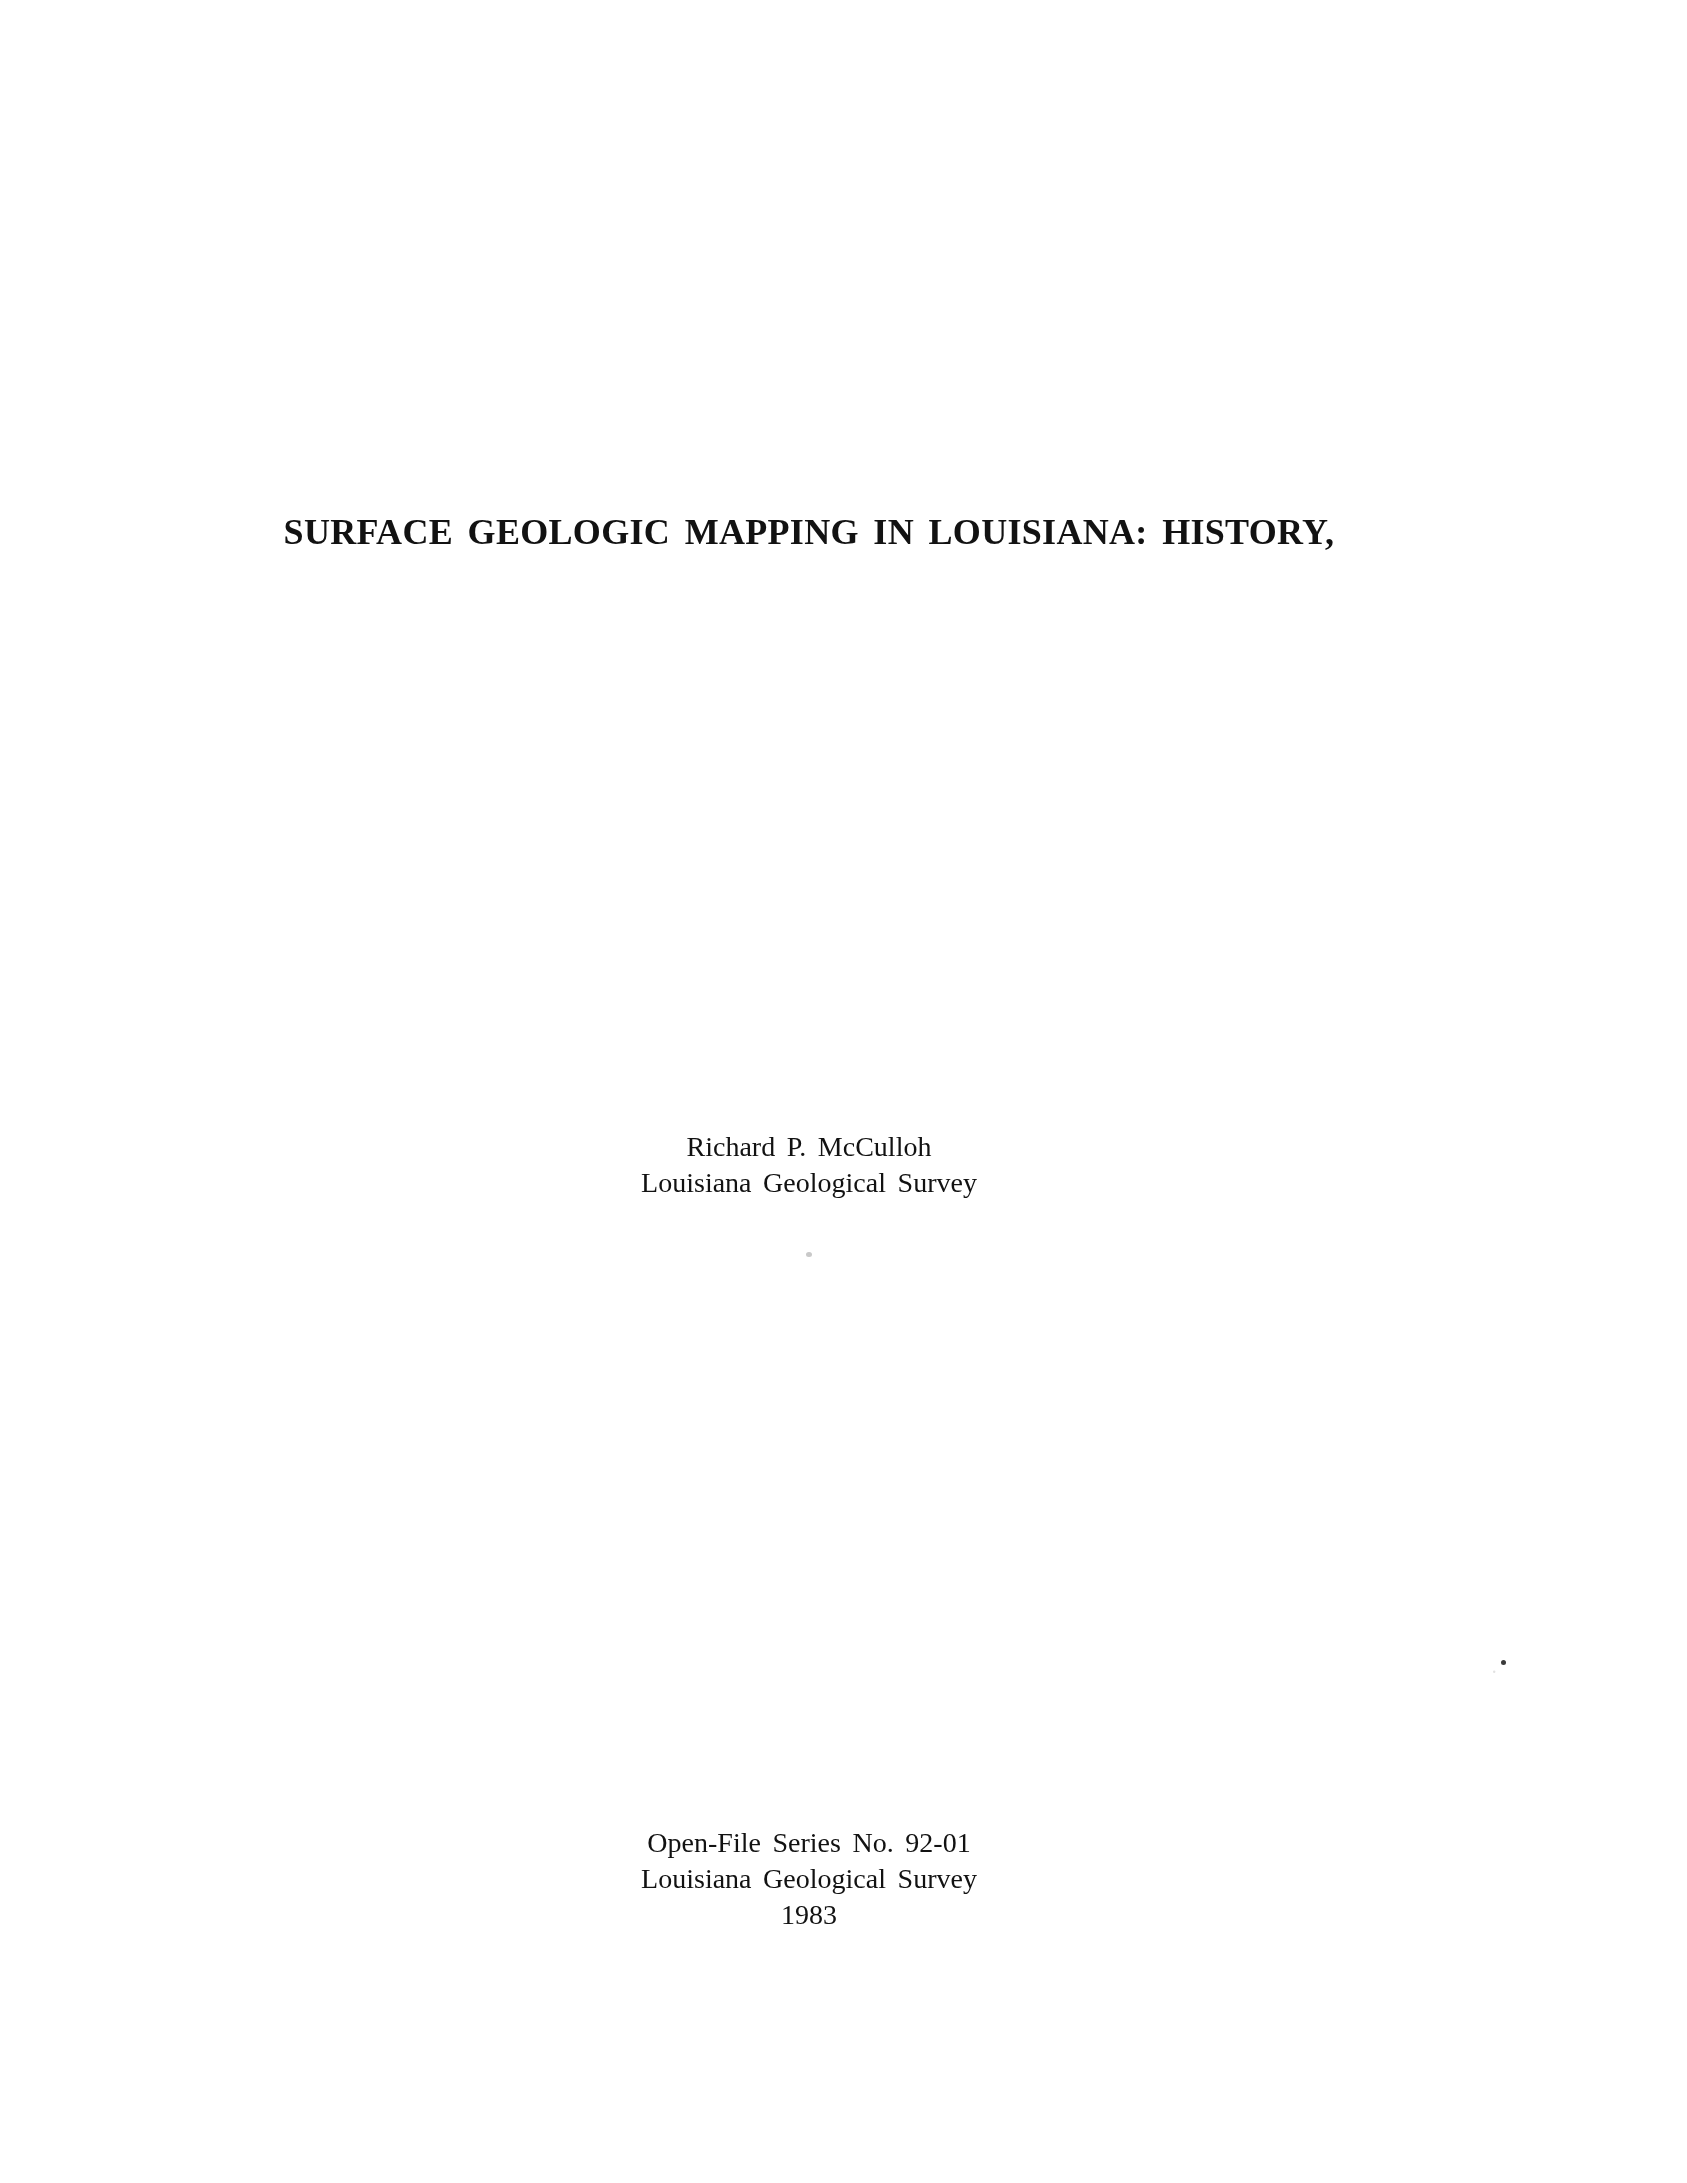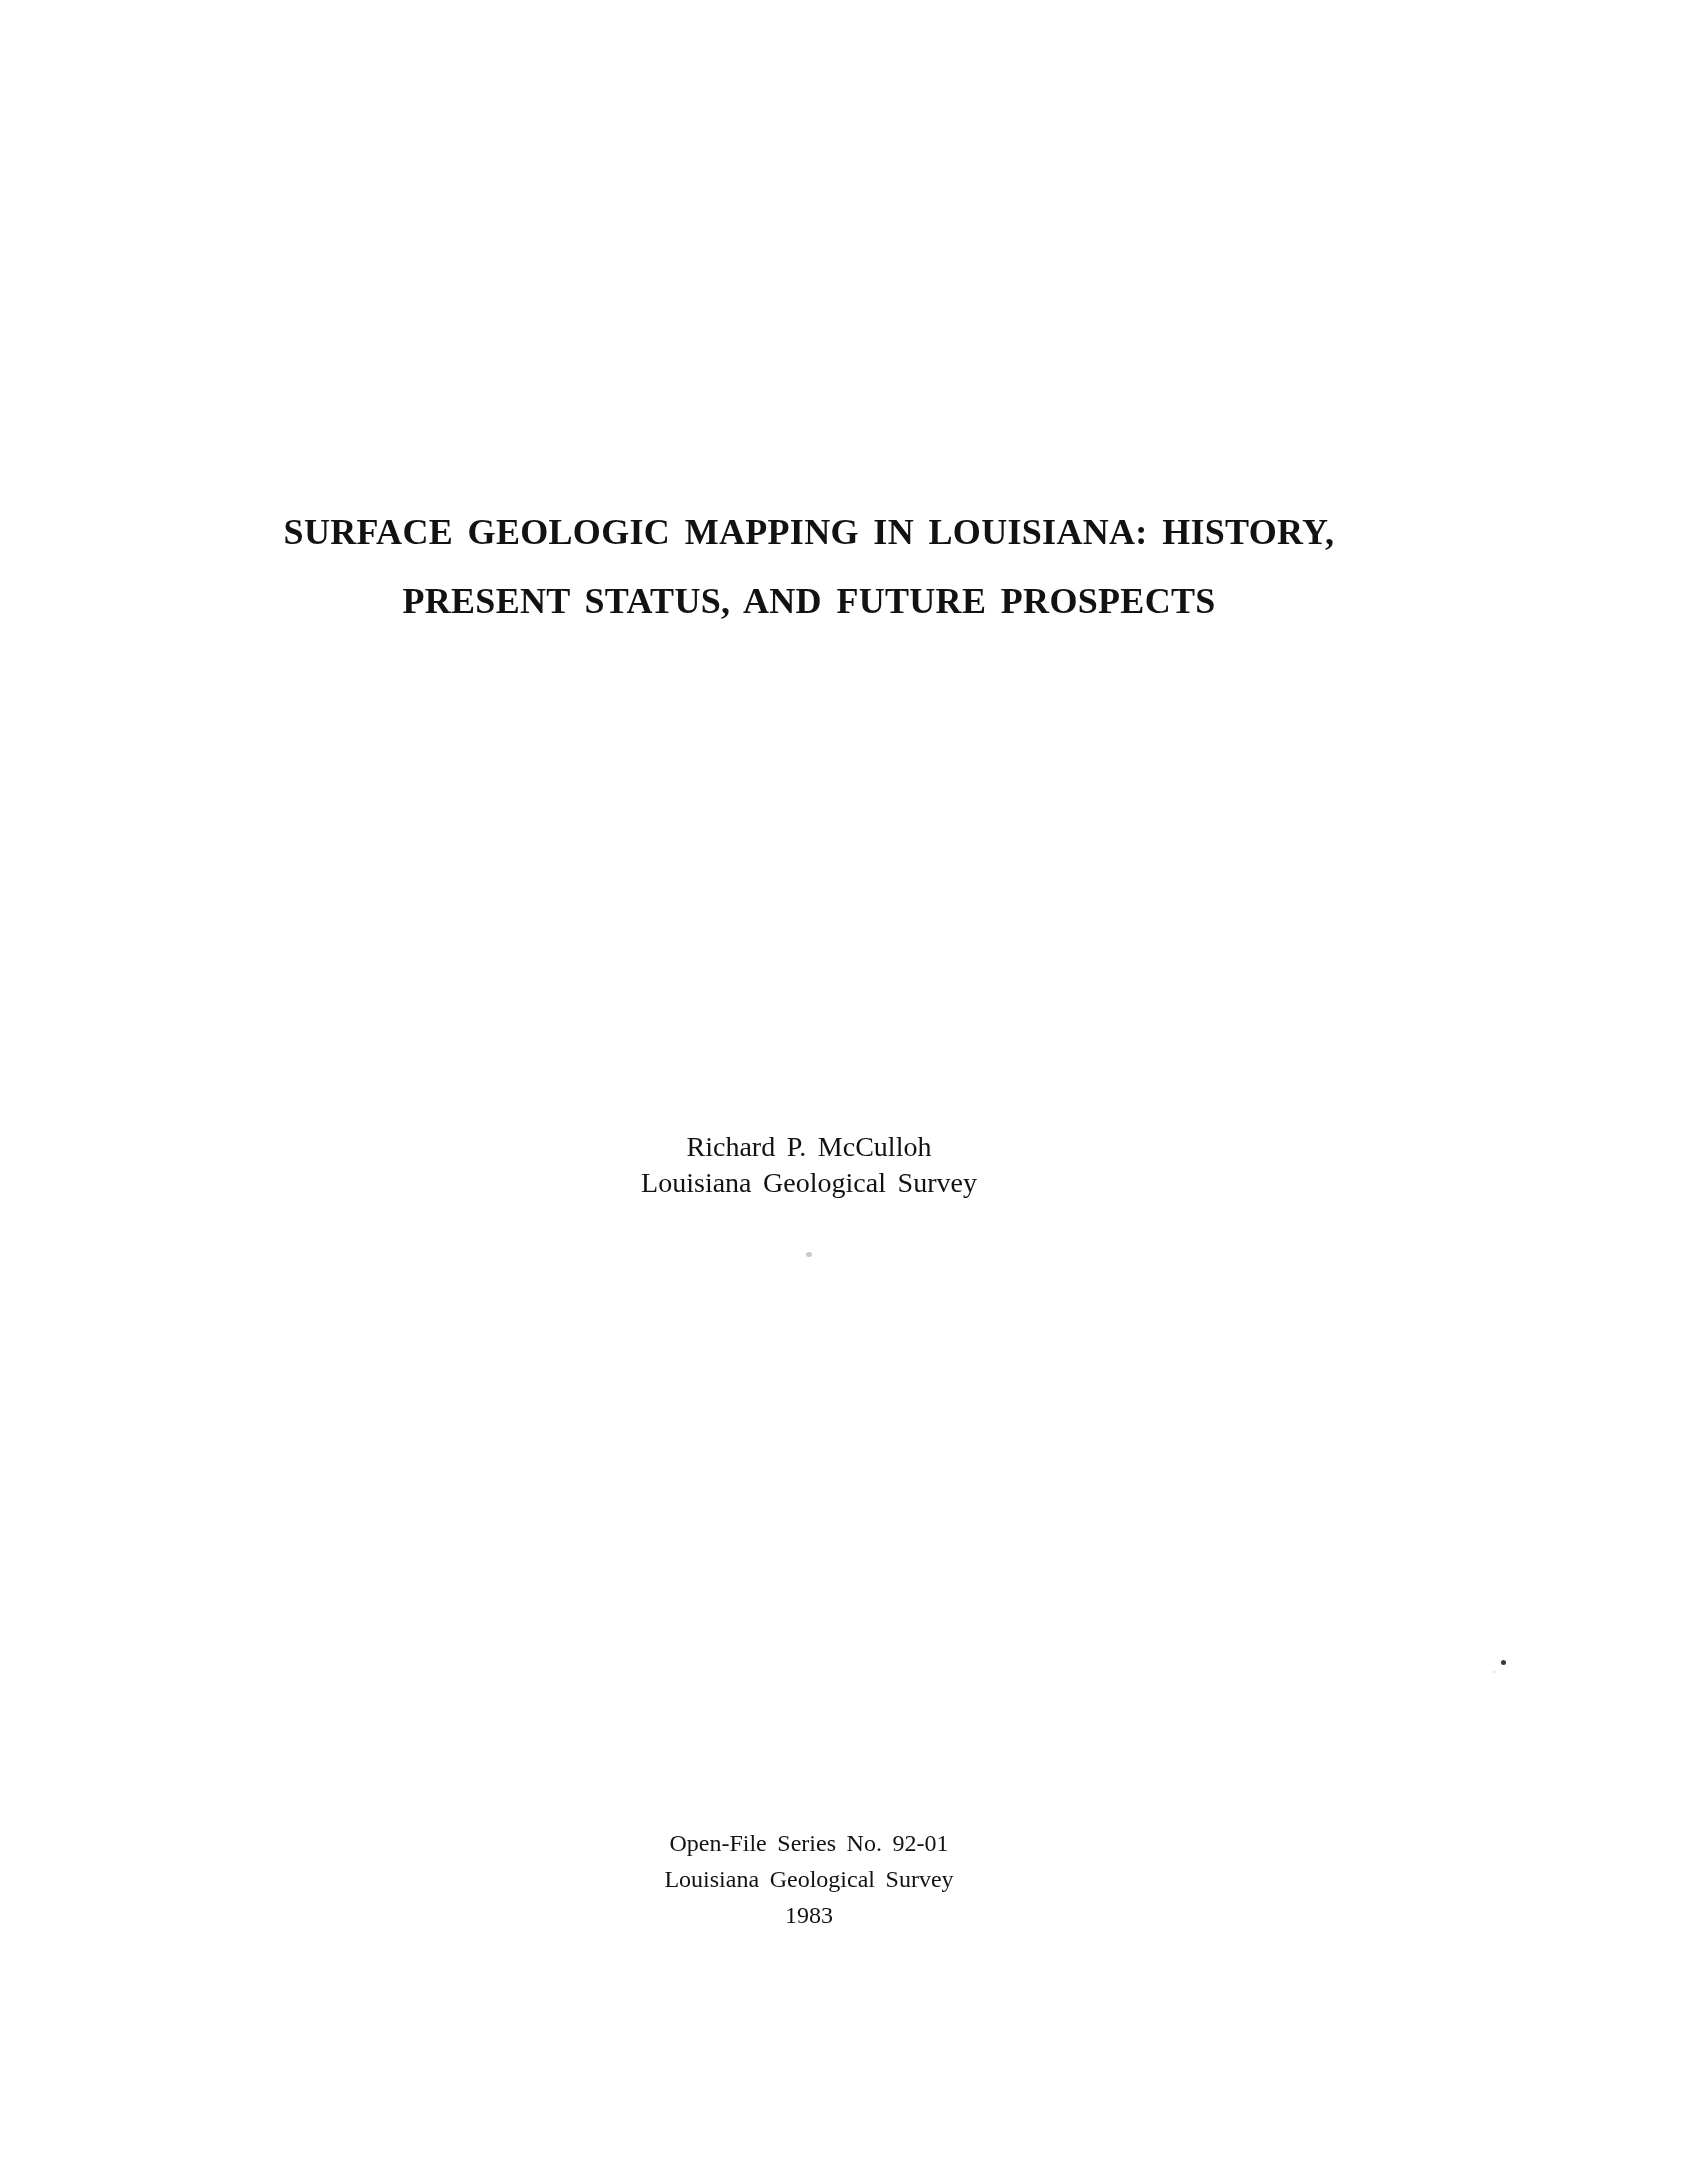--- a/index.html
+++ b/index.html
@@ -33,21 +33,21 @@
   }
   .author-block {
     top: 1129px;
     font-size: 28px;
     font-weight: 400;
     line-height: 36px;
     word-spacing: 4.6px;
   }
   .imprint-block {
     top: 1825px;
-    font-size: 24px;
+    font-size: 28px;
     font-weight: 400;
     line-height: 36px;
     word-spacing: 4.6px;
   }
   .line { display: block; }
   
   .artifact {
     position: absolute;
     border-radius: 50%;
   }
@@ -67,21 +67,20 @@
     box-shadow: -9.3px 9.3px 0 -1.3px #e2e2e2;
   }
 </style>
 </head>
 <body>
 
 <div class="page">
 
   <div class="center-band title-block">
     <span class="line">SURFACE GEOLOGIC MAPPING IN LOUISIANA: HISTORY,</span>
-    <span class="line">PRESENT STATUS, AND FUTURE PROSPECTS</span>
   </div>
 
   <div class="center-band author-block">
     <span class="line">Richard P. McCulloh</span>
     <span class="line">Louisiana Geological Survey</span>
   </div>
 
   <div class="center-band imprint-block">
     <span class="line">Open-File Series No. 92-01</span>
     <span class="line">Louisiana Geological Survey</span>

